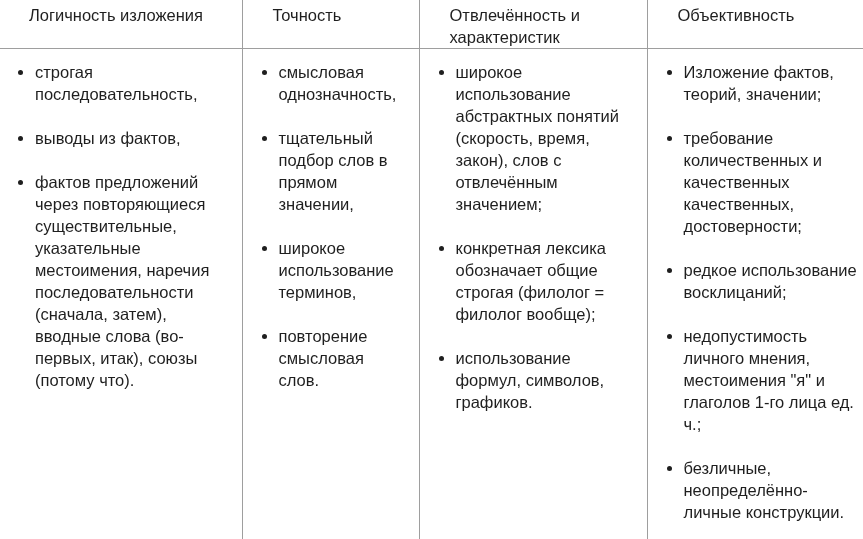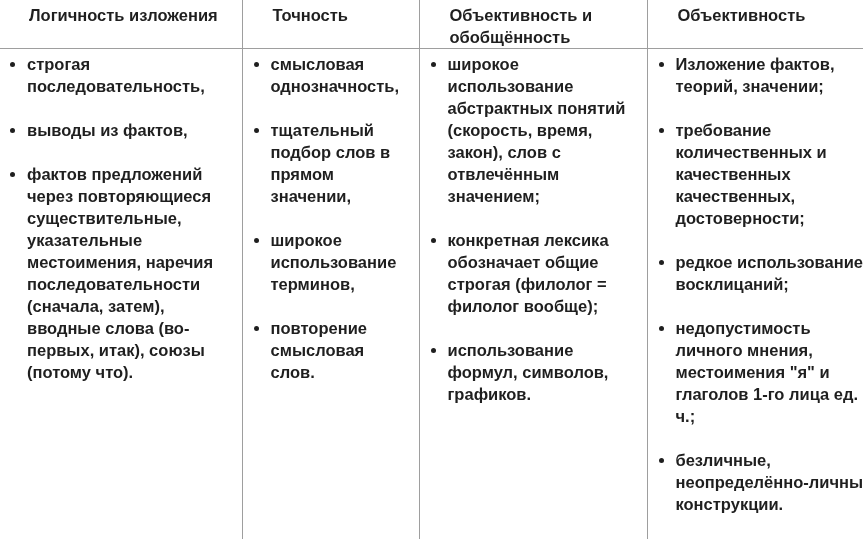--- a/index.html
+++ b/index.html
@@ -12,51 +12,51 @@
     position: absolute; left: -1px; top: -1px;
     border-collapse: collapse; table-layout: fixed;
     width: 880px;
   }
   table.grid col.c1 { width: 243px; }
   table.grid col.c2 { width: 177px; }
   table.grid col.c3 { width: 228px; }
   table.grid col.c4 { width: 232px; }
   th, td {
     border: 1px solid #9e9e9e; vertical-align: top; text-align: left;
-    font-weight: bold;
+    font-weight: normal;
   }
   th {
     height: 49px; padding: 5px 8px 0 30px; box-sizing: border-box;
   }
   th:first-child { padding-left: 30px; }
   tr.body-row td { height: 540px; padding: 4px 6px 0 10px; box-sizing: border-box; }
   table.grid tr:first-child th { border-top: none; }
   table.grid th:first-child, table.grid td:first-child { border-left: none; }
-  ul { margin: 0; padding: 0; list-style: none; }
+  ul { margin: 8px; padding: 0; list-style: none; }
   li { position: relative; padding-left: 18px; margin-bottom: 22px; }
   li .bullet {
     position: absolute; left: 1px; top: 9px; width: 5px; height: 5px;
     border-radius: 50%; background: #1f1f1f;
   }
 </style>
 </head>
 <body>
 
 <table class="grid">
   <colgroup>
       <col class="c1">
       <col class="c2">
       <col class="c3">
       <col class="c4">
     </colgroup>
   <tbody>
       <tr>
     <th>Логичность изложения</th>
     <th>Точность</th>
-    <th>Объективность и обобщённость</th>
+    <th>Отвлечённость и характеристик</th>
     <th>Объективность</th>
   </tr>
   <tr class="body-row">
     <td>
       <ul>
         <li><span class="bullet"></span><span>строгая последовательность,</span></li>
         <li><span class="bullet"></span><span>выводы из фактов,</span></li>
         <li><span class="bullet"></span><span>фактов предложений через повторяющиеся существительные, указательные местоимения, наречия последовательности (сначала, затем), вводные слова (во-первых, итак), союзы (потому что).</span></li>
       </ul>
     </td>

